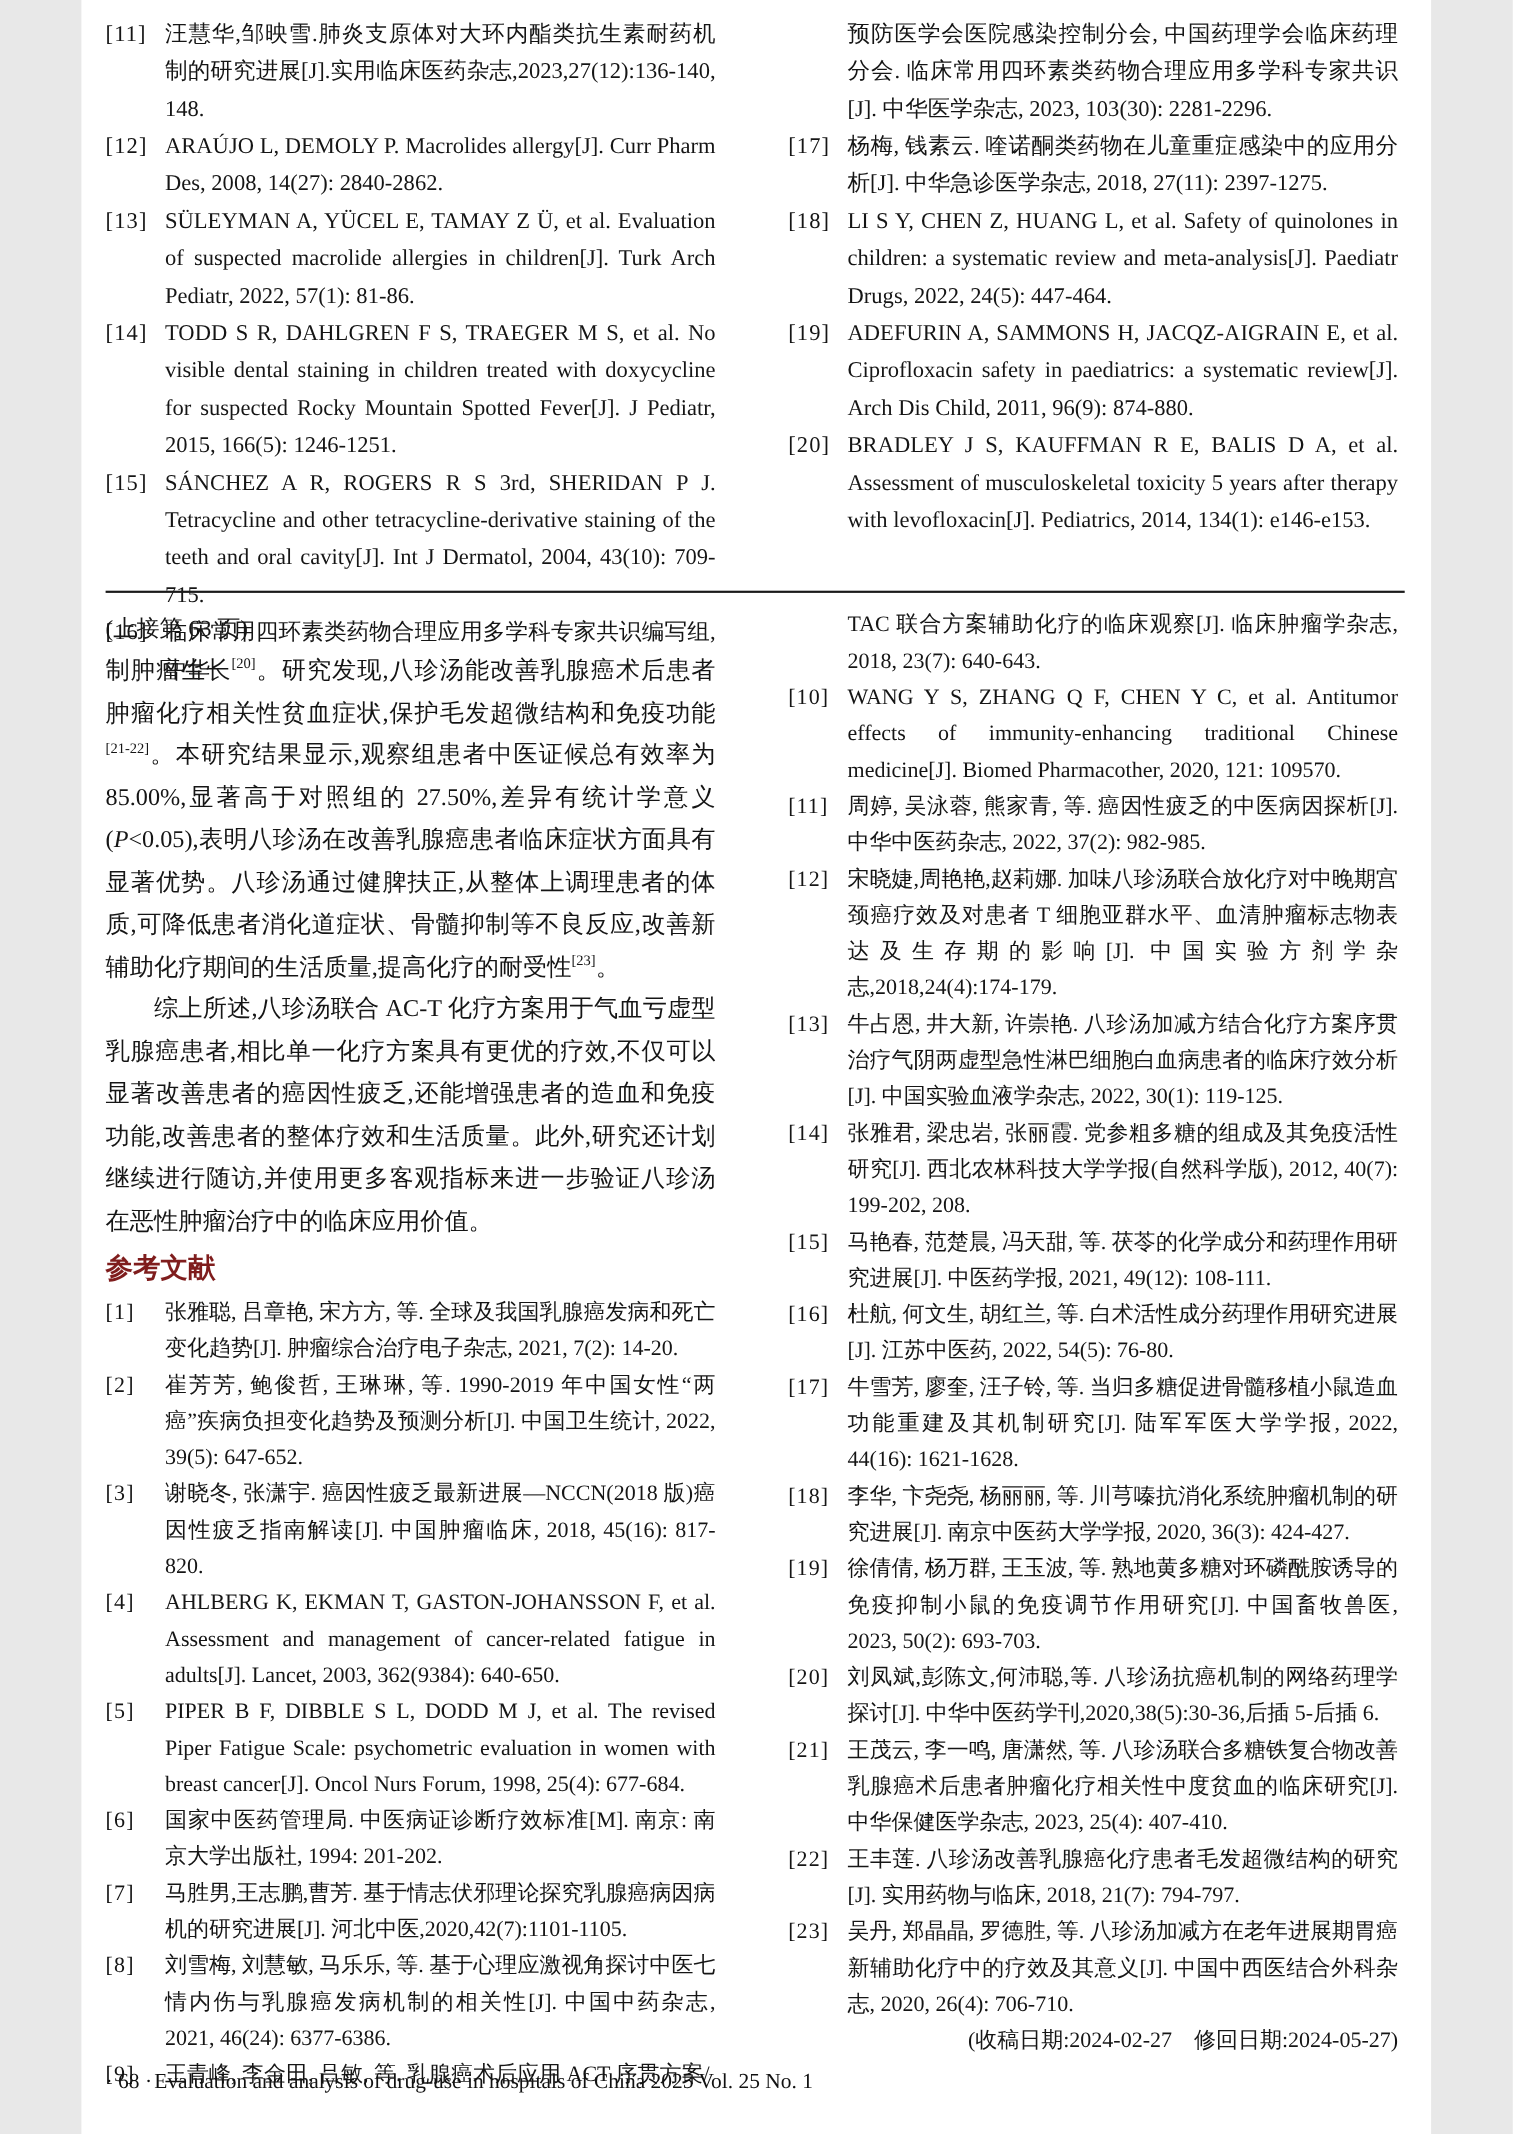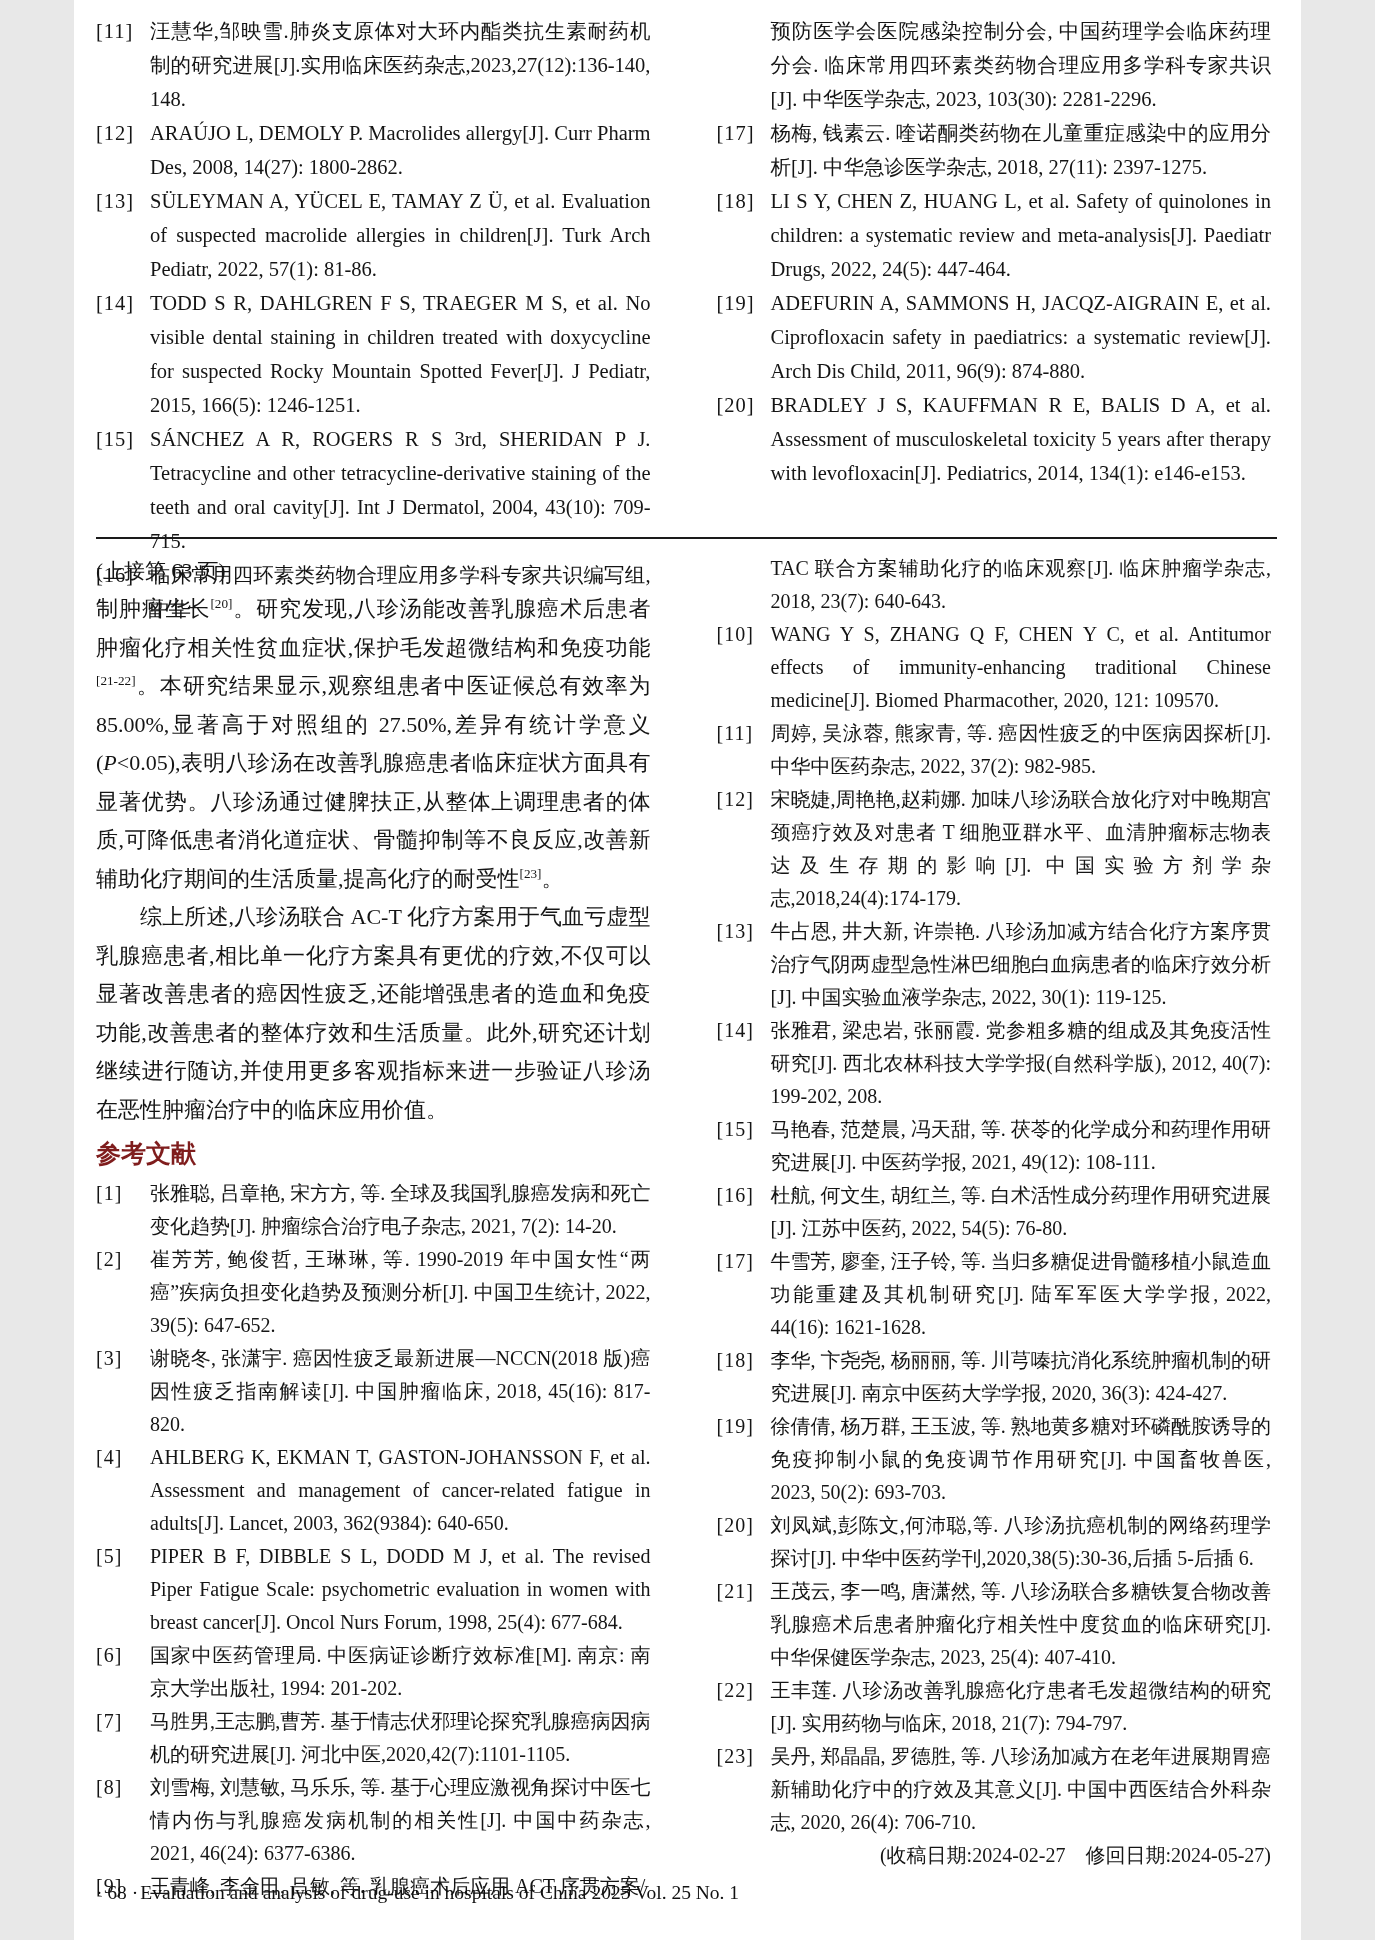--- a/index.html
+++ b/index.html
@@ -59,21 +59,21 @@
       <div class="col">
         <div>
 
             <div class="ref">
               <span class="no">[11]</span>
               <span class="txt">汪慧华,邹映雪.肺炎支原体对大环内酯类抗生素耐药机制的研究进展[J].实用临床医药杂志,2023,27(12):136-140, 148.</span>
             </div>
 
             <div class="ref">
               <span class="no">[12]</span>
-              <span class="txt">ARAÚJO L, DEMOLY P. Macrolides allergy[J]. Curr Pharm Des, 2008, 14(27): 1800-2862.</span>
+              <span class="txt">ARAÚJO L, DEMOLY P. Macrolides allergy[J]. Curr Pharm Des, 2008, 14(27): 2840-2862.</span>
             </div>
 
             <div class="ref">
               <span class="no">[13]</span>
               <span class="txt">SÜLEYMAN A, YÜCEL E, TAMAY Z Ü, et al. Evaluation of suspected macrolide allergies in children[J]. Turk Arch Pediatr, 2022, 57(1): 81-86.</span>
             </div>
 
             <div class="ref">
               <span class="no">[14]</span>
               <span class="txt">TODD S R, DAHLGREN F S, TRAEGER M S, et al. No visible dental staining in children treated with doxycycline for suspected Rocky Mountain Spotted Fever[J]. J Pediatr, 2015, 166(5): 1246-1251.</span>

